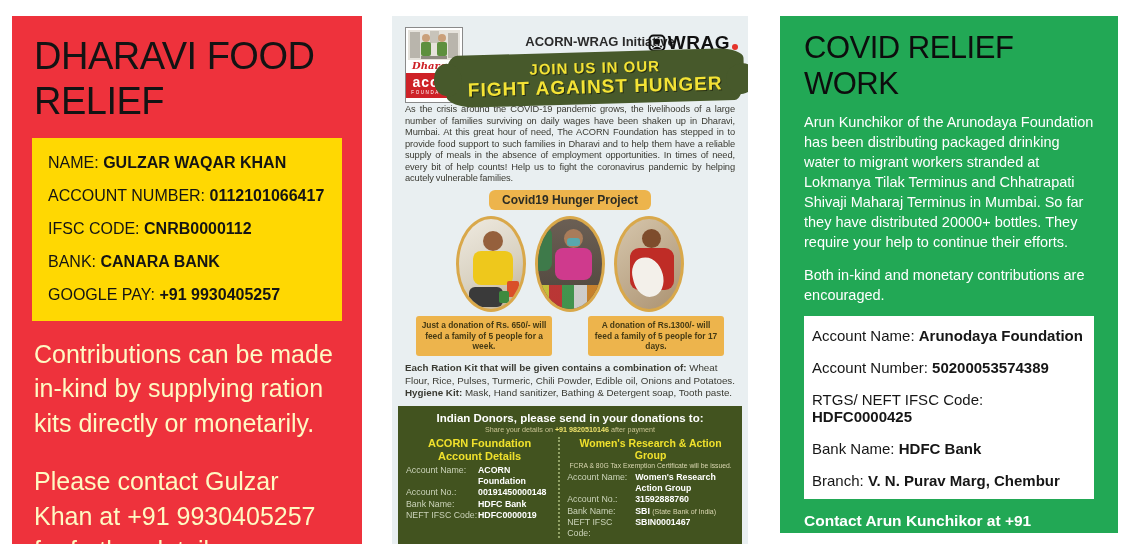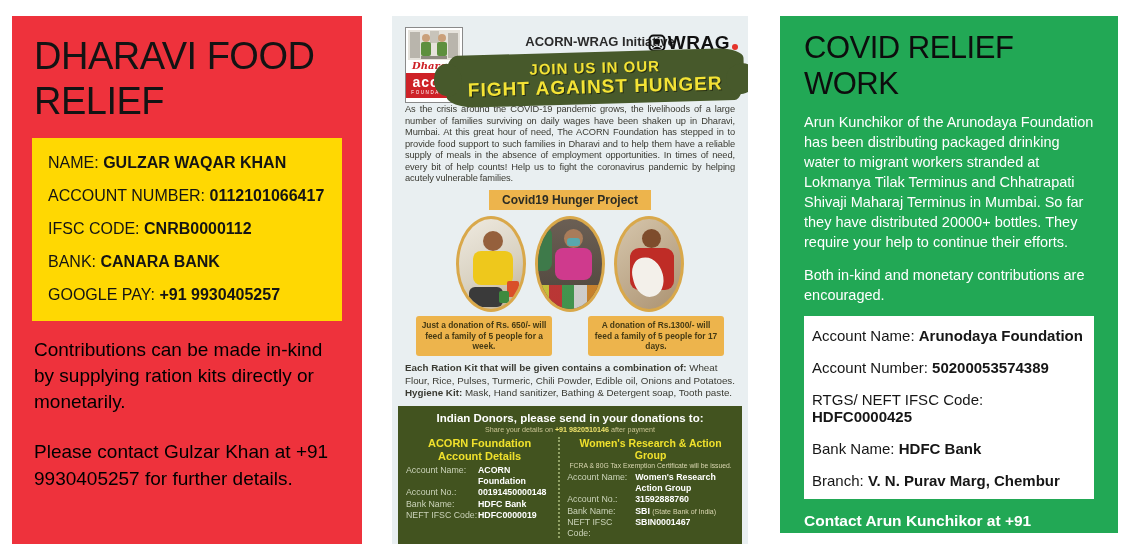--- a/index.html
+++ b/index.html
@@ -7,21 +7,21 @@
   body { background:#fff; font-family:"Liberation Sans", sans-serif; }
   .stage { position:relative; width:1140px; height:558px; background:#fff; overflow:hidden; }
   .panel { position:absolute; top:16px; overflow:hidden; }
 
   
   .left-panel { left:12px; width:350px; height:528px; background:#EE323C; }
   .lp-title { font-size:38px; line-height:1.18; font-weight:400; color:#131313; margin:18px 22px 0; letter-spacing:-0.5px; }
   .lp-box { margin:14px 20px 0; background:#FFD802; padding:9px 16px; }
   .lp-row { padding:7.5px 0; font-size:16px; color:#141414; }
   .lp-row .val { font-weight:bold; }
-  .lp-para { margin:16px 22px 0; color:#000000; font-size:19px; line-height:1.38; font-weight:400; }
+  .lp-para { margin:16px 22px 0; color:#fef9c3; font-size:25px; line-height:1.38; font-weight:400; }
   .lp-para2 { margin-top:24px; }
 
   
   .mid-panel { left:392px; width:356px; height:528px; background:#E9EFF1; padding-top:88px; }
   .mp-logo { position:absolute; left:13px; top:11px; width:58px; height:76px; background:#fff; border:1px solid #8a8a8a; text-align:center; }
   .mp-logo svg { display:block; margin:2px auto 0; }
   .mp-logo-script { color:#CE2127; font-family:"DejaVu Serif", serif; font-style:italic; font-weight:bold; font-size:10px; line-height:1; margin-top:1px; }
   .mp-logo-band { background:#CE2127; color:#fff; margin-top:2px; padding:2px 0 3px; }
   .acorn-name { font-size:14px; font-weight:bold; line-height:1; letter-spacing:1px; }
   .acorn-sub { font-size:4.5px; letter-spacing:1.6px; margin-top:1px; }
@@ -30,21 +30,21 @@
   .wrag-text { font-size:19px; font-weight:bold; color:#101010; letter-spacing:0.5px; }
   .wrag-dot { width:6px; height:6px; border-radius:50%; background:#E5332A; align-self:flex-end; margin-bottom:4px; }
   .mp-banner { position:absolute; left:54px; top:36px; width:298px; height:52px; background:#47592B;
                border-radius:12px 26px 10px 30px / 20px 10px 26px 12px; transform:rotate(-1.6deg);
                display:flex; flex-direction:column; align-items:center; justify-content:center; }
   .mp-banner::before { content:""; position:absolute; left:-12px; top:8px; width:28px; height:32px; background:#47592B; border-radius:45% 60% 50% 55%; transform:rotate(10deg); }
   .mp-banner::after { content:""; position:absolute; right:-12px; bottom:6px; width:30px; height:30px; background:#47592B; border-radius:55% 45% 60% 50%; transform:rotate(-12deg); }
   .banner-l1 { font-size:15px; font-weight:bold; color:#F4E335; letter-spacing:1px; text-shadow:1px 1px 0 #242d14; z-index:1; }
   .banner-l2 { font-size:19px; font-weight:bold; color:#F4E335; letter-spacing:1px; text-shadow:1px 1px 0 #242d14; z-index:1; }
   .mp-intro { margin:0 13px; font-size:9.3px; line-height:1.24; text-align:justify; color:#3a3a32; letter-spacing:-0.1px; word-spacing:-0.4px; }
-  .mp-badge { margin:5px auto 0; width:fit-content; background:#EDB44C; color:#2c2c24; font-size:12px; font-weight:bold; padding:3px 13px; }
+  .mp-badge { margin:5px auto 0; width:fit-content; background:#EDB44C; color:#2c2c24; font-size:12px; font-weight:bold; padding:3px 13px;border-radius:6px; }
   .mp-photos { margin-top:6px; display:flex; justify-content:center; gap:9px; }
   .photo { width:70px; height:96px; border-radius:50%; border:3px solid #D9A84A; overflow:hidden; position:relative; }
   .photo div { position:absolute; }
   .ph1 { background:linear-gradient(150deg,#efeae0 0%,#d9d2c2 55%,#bfae8e 100%); }
   .ph1 .p-head { left:24px; top:12px; width:20px; height:20px; border-radius:50%; background:#95603c; }
   .ph1 .p-body { left:14px; top:32px; width:40px; height:34px; border-radius:8px; background:#eec81c; }
   .ph1 .p-legs { left:10px; top:68px; width:34px; height:20px; border-radius:6px; background:#3a3a3a; }
   .ph1 .p-pack { right:4px; bottom:12px; width:12px; height:16px; background:#d94f2a; border-radius:2px; }
   .ph1 .p-pack2 { right:14px; bottom:6px; width:10px; height:12px; background:#3f8a3f; border-radius:2px; }
   .ph2 { background:linear-gradient(#6b5f54,#4e453c); }

